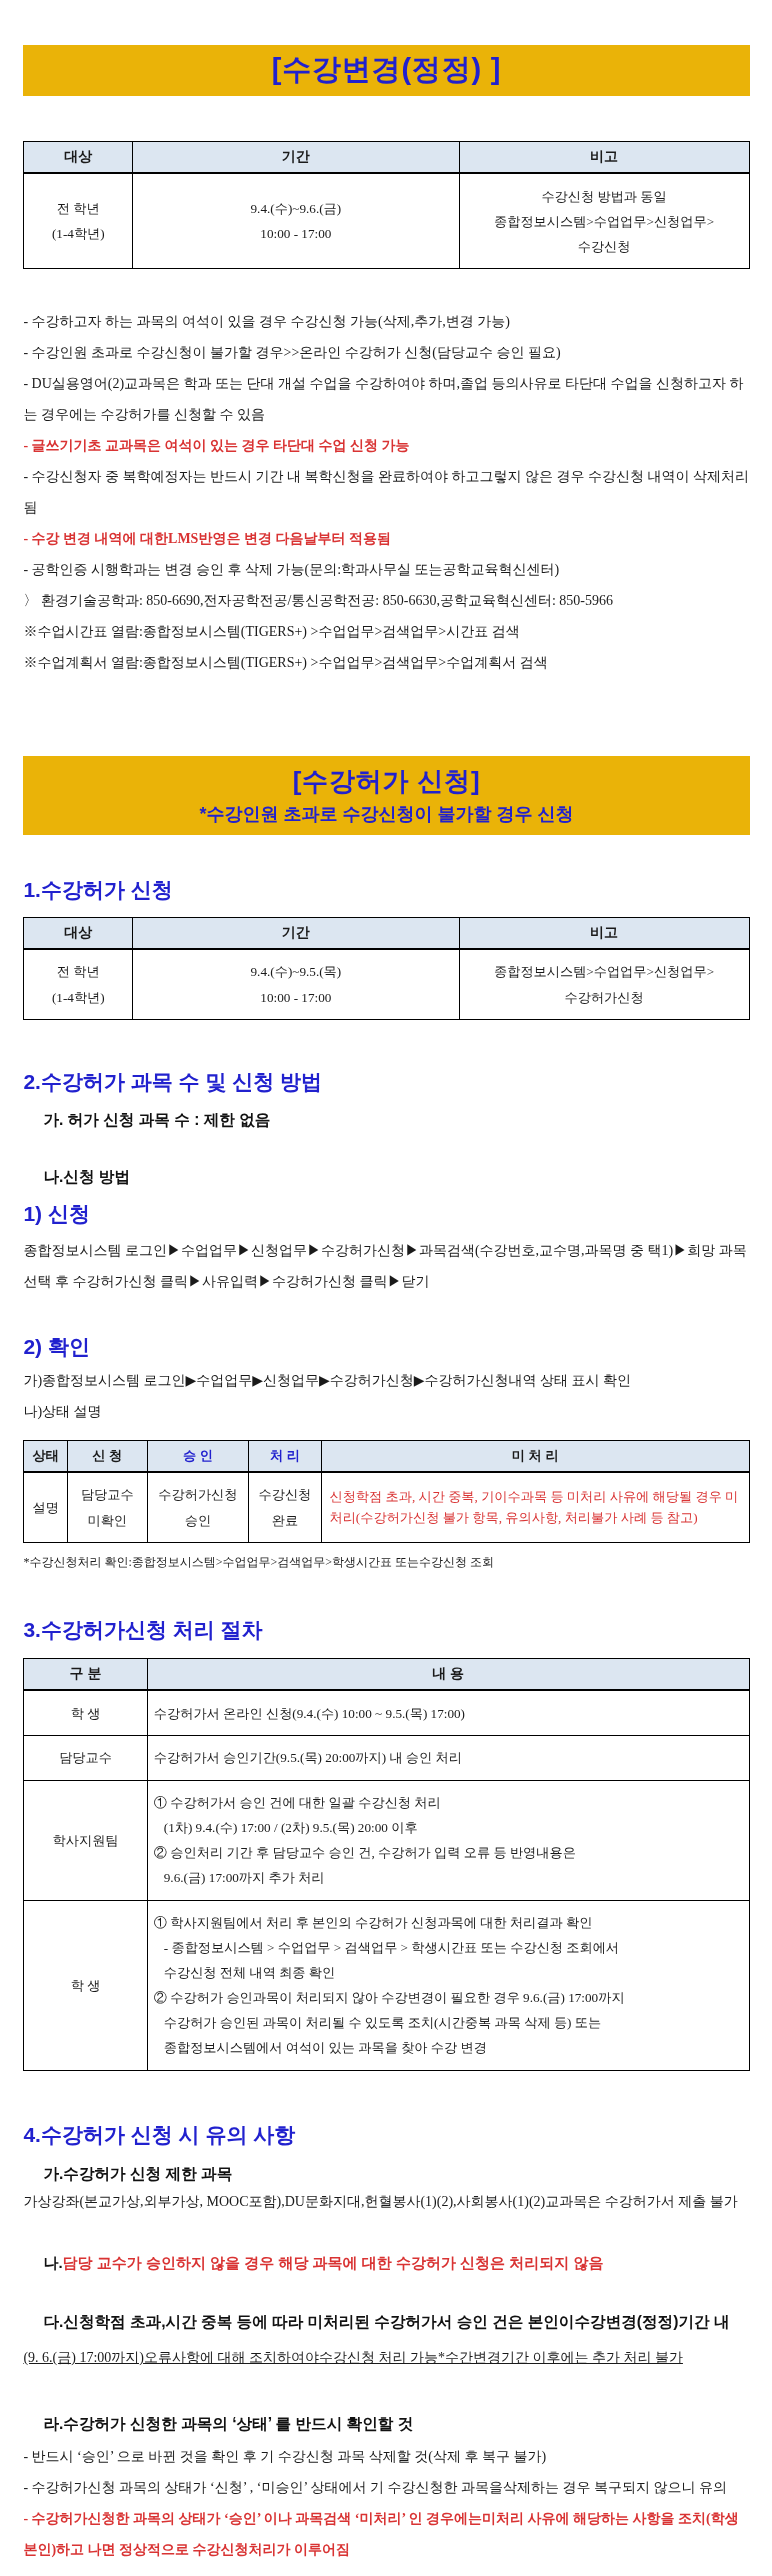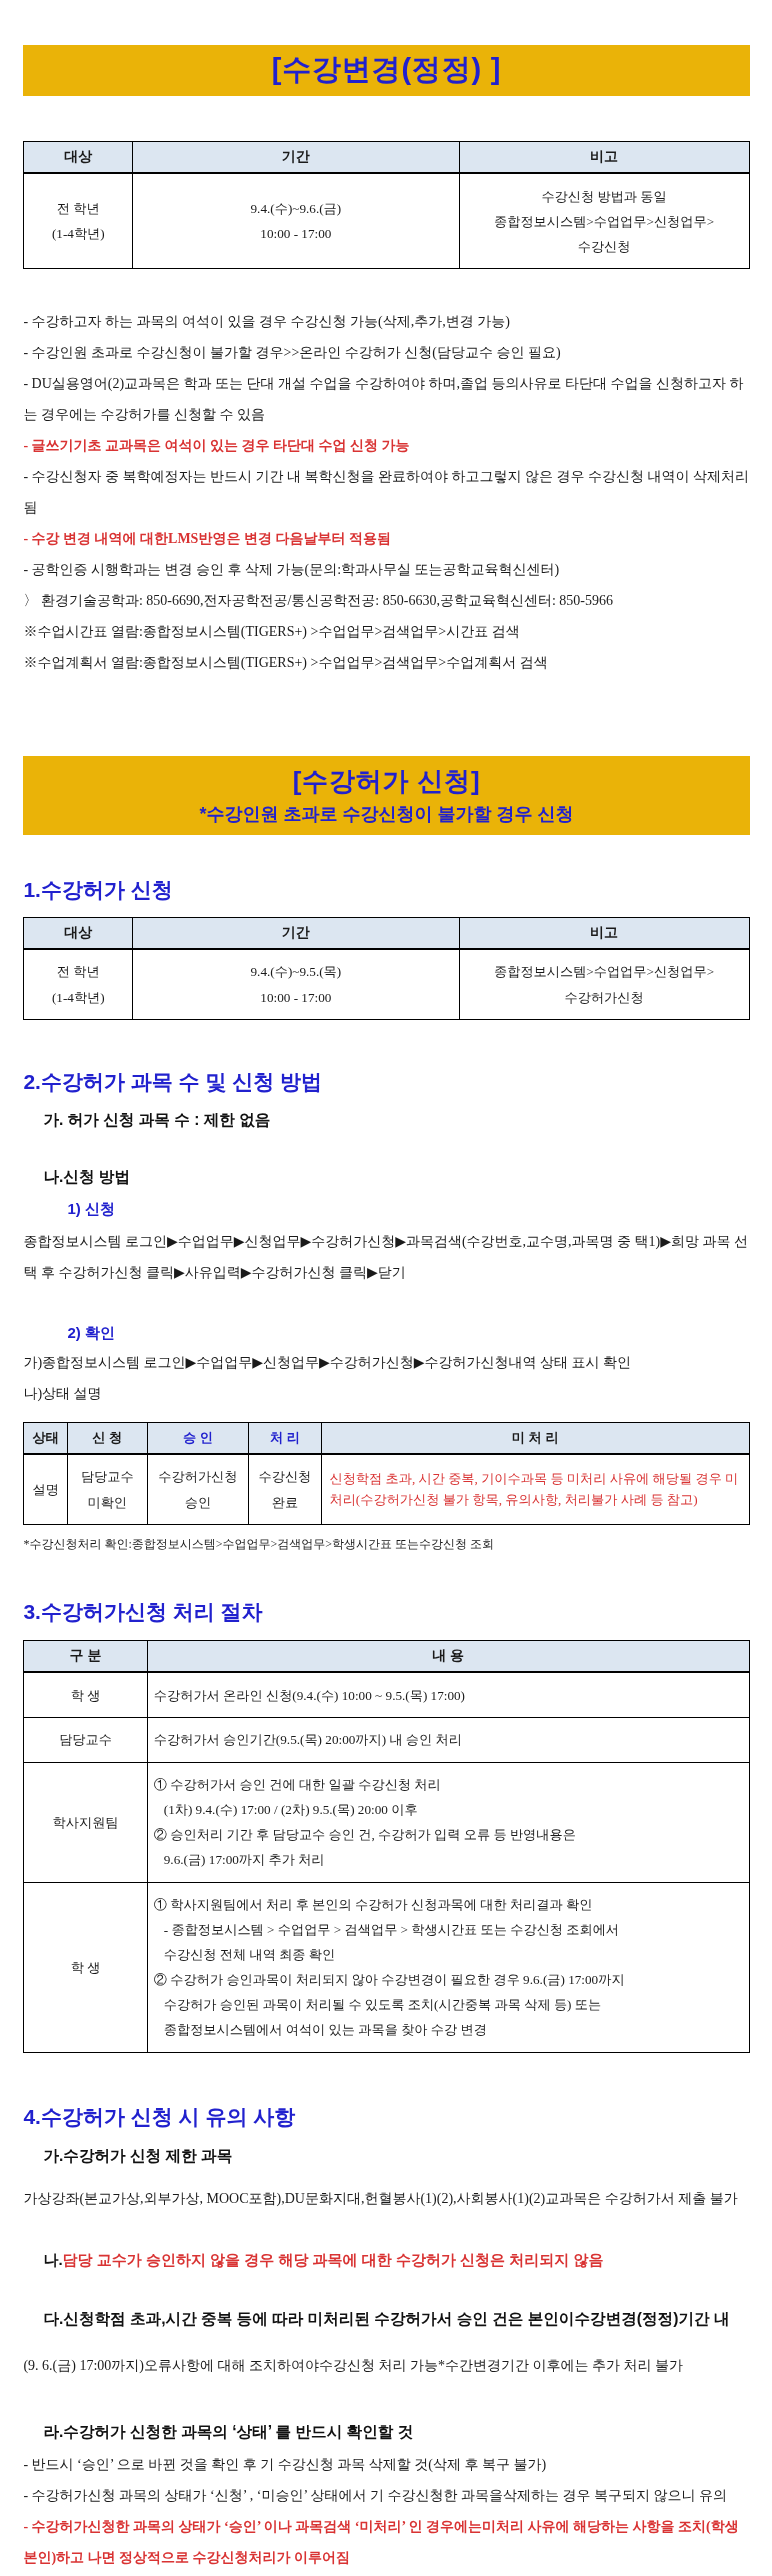--- a/index.html
+++ b/index.html
@@ -79,45 +79,44 @@
     font-family: "Liberation Sans", "DejaVu Sans", sans-serif;
     font-weight: bold;
     color: #111;
     font-size: 15.6px;
     margin-left: 20px;
   }
   .step-label {
     font-family: "Liberation Sans", "DejaVu Sans", sans-serif;
     font-weight: bold;
     color: #2121CE;
-    font-size: 15px;
-    margin-left: 44px;
+    font-size: 21px;
   }
 
   .h1-1 { margin-top: 41px; }
   .table-2 { margin-top: 12.5px; }
   .h2 { margin-top: 48px; }
   .ga-line { margin-top: 14px; }
   .na-line { margin-top: 36px; }
   .step1-label { margin-top: 12.5px; }
-  .step1-text { margin-top: 6.2px; }
+  .step1-text { margin-top: 6.2px; font-family: Liberation Serif, serif; }
   .step2-label { margin-top: 36px; }
   .step2-a { margin-top: 4.7px; }
   .status-table { margin-top: 12.5px; }
   .status-table td, .status-table th { font-size: 13.2px; }
   .footnote { margin-top: 11px; font-size: 12px; }
   .h3 { margin-top: 45px; }
   .table-3 { margin-top: 14px; }
   .table-3 td { line-height: 1.9; }
   .h4 { margin-top: 50px; }
   .s4-ga-title { margin-top: 15.6px; }
-  .s4-ga-text { margin-top: 16px; }
+  .s4-ga-text { margin-top: 1px; }
   .s4-na { margin-top: 37px; font-size: 15px; }
   .s4-da { margin-top: 39px; }
-  .s4-da-rest { margin-top: 20px; }
+  .s4-da-rest { margin-top: 9px; text-decoration: underline; }
   .s4-ra { margin-top: 41px; }
   .s4-bullet { font-size: 14px; line-height: 31px; }
   .s4-bullets { margin-top: 6.2px; }
 
   col.c-target { width: 15%; }
   col.c-period { width: 45%; }
   col.c-note   { width: 40%; }
 
   .status-table col.s-state { width: 6%; }
   .status-table col.s-apply { width: 11%; }

